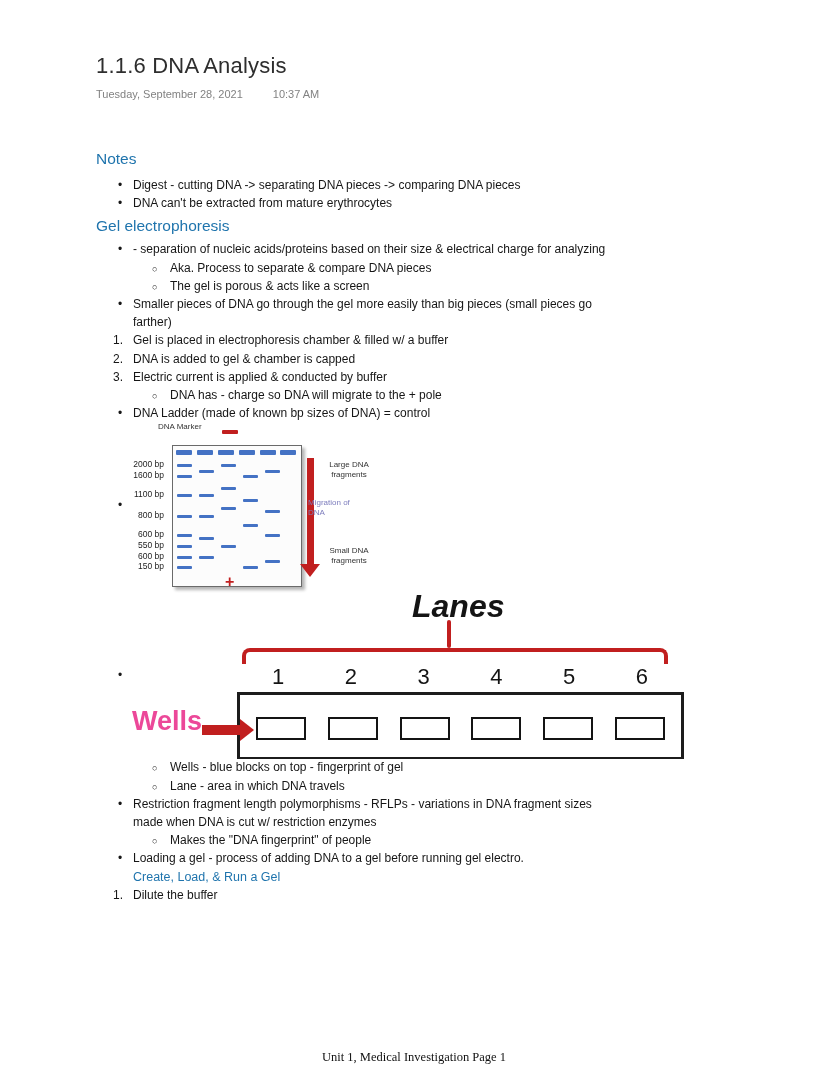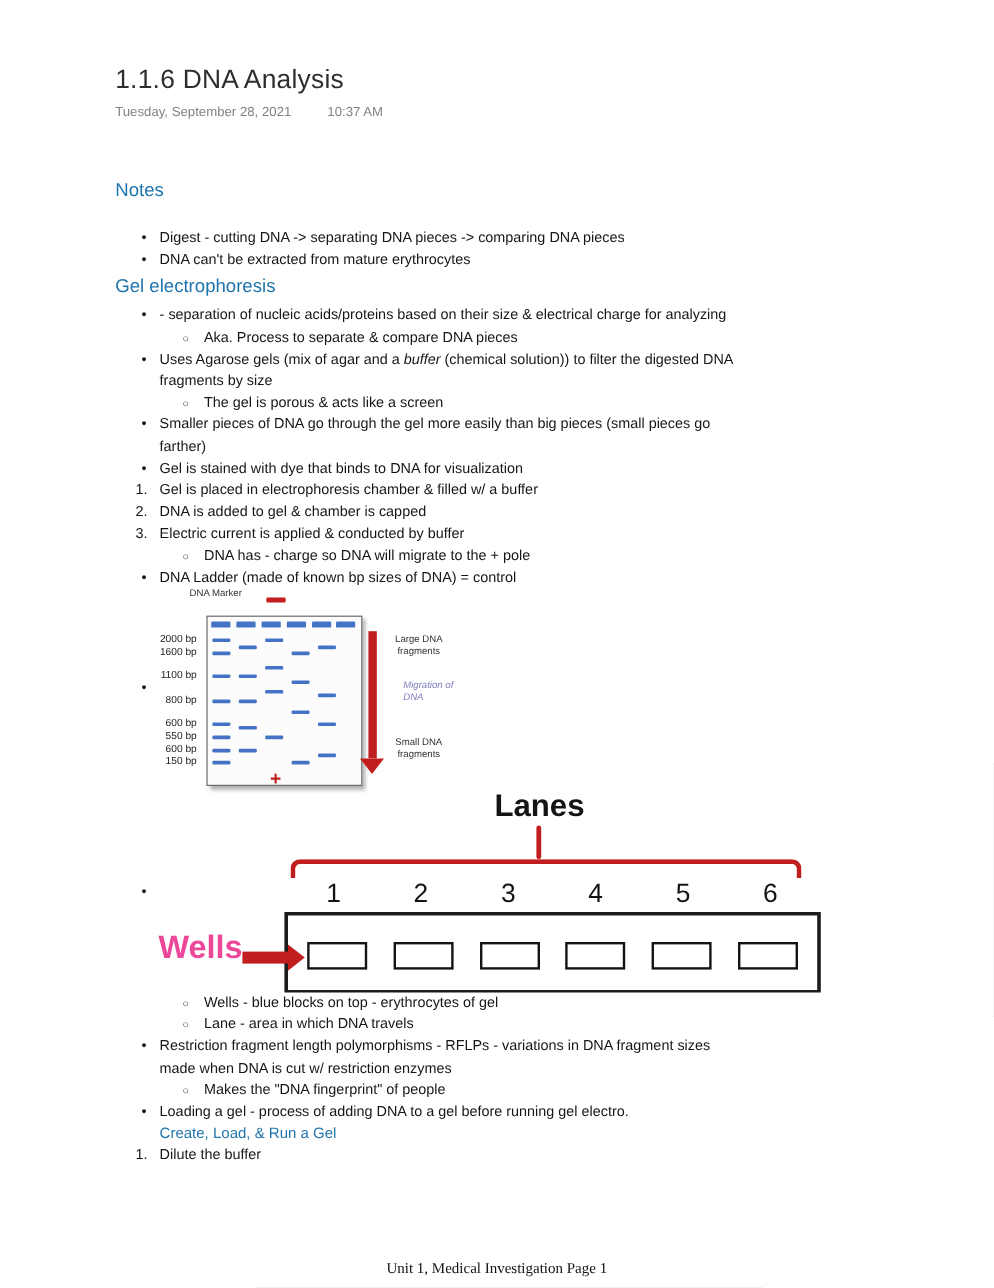--- a/index.html
+++ b/index.html
@@ -4,21 +4,21 @@
 <style>
   html,body{margin:0;padding:0;background:#e9e9e9;}
   .page{position:relative;width:828px;height:1073px;background:#ffffff;overflow:hidden;
         font-family:"Liberation Sans", sans-serif;color:#1a1a1a;}
   .content{position:absolute;left:96px;top:52px;width:625px;}
   h1.title{margin:0;font-size:22px;font-weight:400;color:#2e2e2e;line-height:28px;letter-spacing:.2px;}
   .dateline{margin-top:7px;font-size:11px;color:#828282;line-height:14px;}
   .dateline .time{margin-left:30px;}
   .h-blue{margin:0;font-weight:400;color:#1f74ad;}
   h2.sect{font-size:15.5px;line-height:20px;}
-  .notes-h{margin-top:48px;margin-bottom:20px;}
+  .notes-h{margin-top:48px;margin-bottom:7px;}
   .gel-h{margin-top:4px;margin-bottom:4px;}
   .create-h{font-size:12.5px;line-height:18.2px;padding-left:37px;}
   .li{position:relative;font-size:12px;line-height:18.2px;color:#161616;}
   .b1{padding-left:37px;}
   .b1::before{content:"•";position:absolute;left:22px;top:0;}
   .b2{padding-left:74px;}
   .b2::before{content:"○";position:absolute;left:56px;top:1px;font-size:9px;}
   .bn{padding-left:37px;}
   .bn .num{position:absolute;left:17px;}
   .it{font-style:italic;}
@@ -31,29 +31,29 @@
   .gmarker{position:absolute;left:62px;top:2px;font-size:8px;color:#333;}
   .gminus{position:absolute;left:126px;top:10px;width:16px;height:4px;background:#c11f1f;border-radius:1px;}
   .gel-box{position:absolute;left:76px;top:25px;width:128px;height:140px;background:#fcfcfc;
            border:1px solid #6a6a6a;box-shadow:3px 3px 3px #b5b5b5;}
   .gwell{position:absolute;width:16px;height:5px;border-radius:1px;}
   .gband{position:absolute;width:15px;height:3px;border-radius:1px;}
   .bp{position:absolute;left:6px;width:62px;text-align:right;font-size:8.5px;color:#222;line-height:10px;}
   .glarge,.gsmall{position:absolute;left:224px;width:58px;text-align:center;font-size:8px;color:#333;line-height:9.5px;}
   .glarge{top:40px;}
   .gsmall{top:126px;}
-  .gmig{position:absolute;left:240px;top:78px;width:50px;font-size:8px;color:#7d7dbd;line-height:9.5px;font-style:italic;}
+  .gmig{position:absolute;left:212px;top:78px;width:50px;font-size:8px;color:#7d7dbd;line-height:9.5px;}
   .garrow{position:absolute;left:211px;top:38px;width:7px;height:106px;background:#c11f1f;}
   .garrow-tip{position:absolute;left:204px;top:144px;width:0;height:0;
               border-left:10px solid transparent;border-right:10px solid transparent;border-top:13px solid #c11f1f;}
   .gplus{position:absolute;left:129px;top:153px;font-size:16px;font-weight:700;color:#c11f1f;}
   
   .lanes-figure{position:relative;height:166px;}
   .lanes-figure .dot{left:22px;top:76px;}
-  .lanes-title{position:absolute;left:316px;top:-4px;font-size:26px;font-weight:600;color:#141414;}
+  .lanes-title{position:absolute;left:316px;top:-4px;font-size:32px;font-weight:600;color:#141414;font-style:italic;}
   .brace-stem{position:absolute;left:351px;top:28px;width:4px;height:28px;background:#c11f1f;border-radius:2px;}
   .brace{position:absolute;left:146px;top:56px;width:418px;height:12px;
          border:4px solid #c11f1f;border-bottom:none;border-radius:8px 8px 0 0;}
   .numrow{position:absolute;left:141px;top:72px;width:414px;display:flex;justify-content:space-between;padding:0 16px;}
   .numrow span{display:inline-block;width:50px;text-align:center;font-size:22px;color:#141414;}
   .lane-box{position:absolute;left:141px;top:100px;width:441px;height:62px;background:#fff;
             border:3px solid #1c1c1c;border-bottom-width:2px;box-sizing:content-box;}
   .wellrow{display:flex;justify-content:space-between;padding:0 16px;margin-top:22px;}
   .well{width:46px;height:19px;background:#fff;border:2.5px solid #141414;}
   .wells-title{position:absolute;left:36px;top:114px;font-size:27px;font-weight:600;color:#ec4899;}
@@ -77,24 +77,22 @@
 
     <h2 class="h-blue sect notes-h">Notes</h2>
 
     <div class="li b1"><span>Digest - cutting DNA -&gt; separating DNA pieces -&gt; comparing DNA pieces</span></div>
     <div class="li b1"><span>DNA can't be extracted from mature erythrocytes</span></div>
 
     <h2 class="h-blue sect gel-h">Gel electrophoresis</h2>
 
     <div class="li b1"><span>- separation of nucleic acids/proteins based on their size &amp; electrical charge for analyzing</span></div>
     <div class="li b2"><span>Aka. Process to separate &amp; compare DNA pieces</span></div>
-    <div class="li b1"><span>Uses Agarose gels (mix of agar and a </span><span class="it">buffer</span><span> (chemical solution)) to filter the digested  DNA</span><span class="l2">fragments by size</span></div>
     <div class="li b2"><span>The gel is porous &amp; acts like a screen</span></div>
     <div class="li b1"><span>Smaller pieces of DNA go through the gel more easily than big pieces (small pieces go</span><span class="l2">farther)</span></div>
-    <div class="li b1"><span>Gel is stained with dye that binds to DNA for visualization</span></div>
     <div class="li bn"><span class="num">1.</span><span>Gel is placed in electrophoresis chamber &amp; filled w/ a buffer</span></div>
     <div class="li bn"><span class="num">2.</span><span>DNA is added to gel &amp; chamber is capped</span></div>
     <div class="li bn"><span class="num">3.</span><span>Electric current is applied &amp; conducted by buffer</span></div>
     <div class="li b2"><span>DNA has - charge so DNA will migrate to the + pole</span></div>
     <div class="li b1"><span>DNA Ladder (made of known bp sizes of DNA) = control</span></div>
 
     <div class="gel-figure">
       <span class="dot"></span>
       <div class="gmarker">DNA Marker</div>
       <div class="gminus"></div>
@@ -168,21 +166,21 @@
           <div class="well"></div>
           <div class="well"></div>
           <div class="well"></div>
         </div>
       </div>
       <div class="wells-title">Wells</div>
       <div class="warrow"></div>
       <div class="warrow-tip"></div>
     </div>
 
-    <div class="li b2"><span>Wells - blue blocks on top - erythrocytes of gel</span></div>
+    <div class="li b2"><span>Wells - blue blocks on top - fingerprint of gel</span></div>
     <div class="li b2"><span>Lane - area in which DNA travels</span></div>
     <div class="li b1"><span>Restriction fragment length polymorphisms - RFLPs - variations in DNA fragment sizes</span><span class="l2">made when DNA is cut w/ restriction enzymes</span></div>
     <div class="li b2"><span>Makes the "DNA fingerprint" of people</span></div>
     <div class="li b1"><span>Loading a gel - process of adding DNA to a gel before running gel electro.</span></div>
 
     <h3 class="h-blue create-h" style="margin:0;">Create, Load, &amp; Run a Gel</h3>
     <div class="li bn"><span class="num">1.</span><span>Dilute the buffer</span></div>
 
   </div>
 

